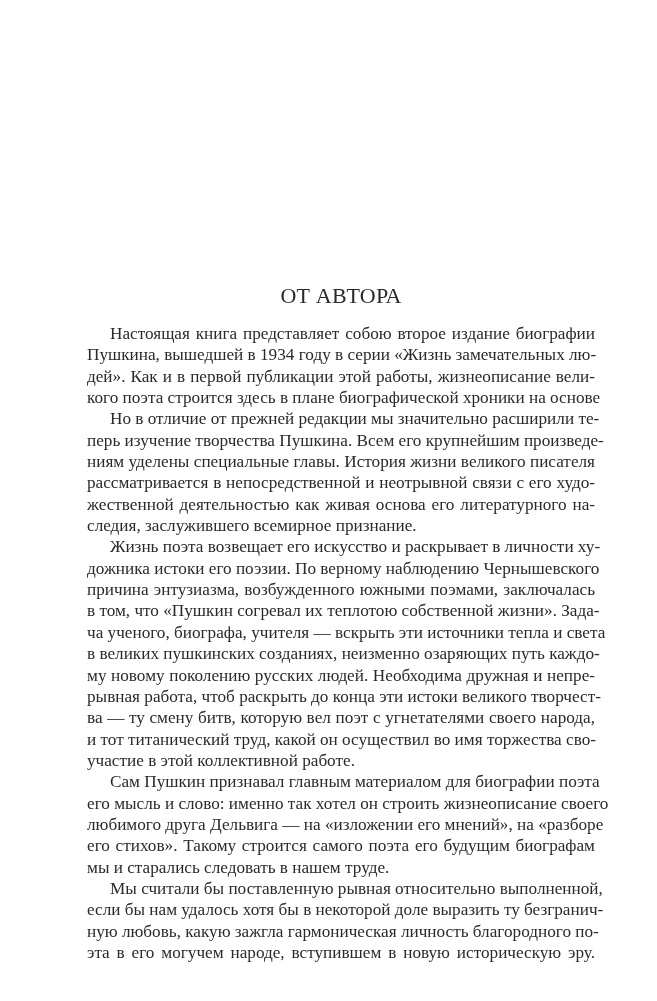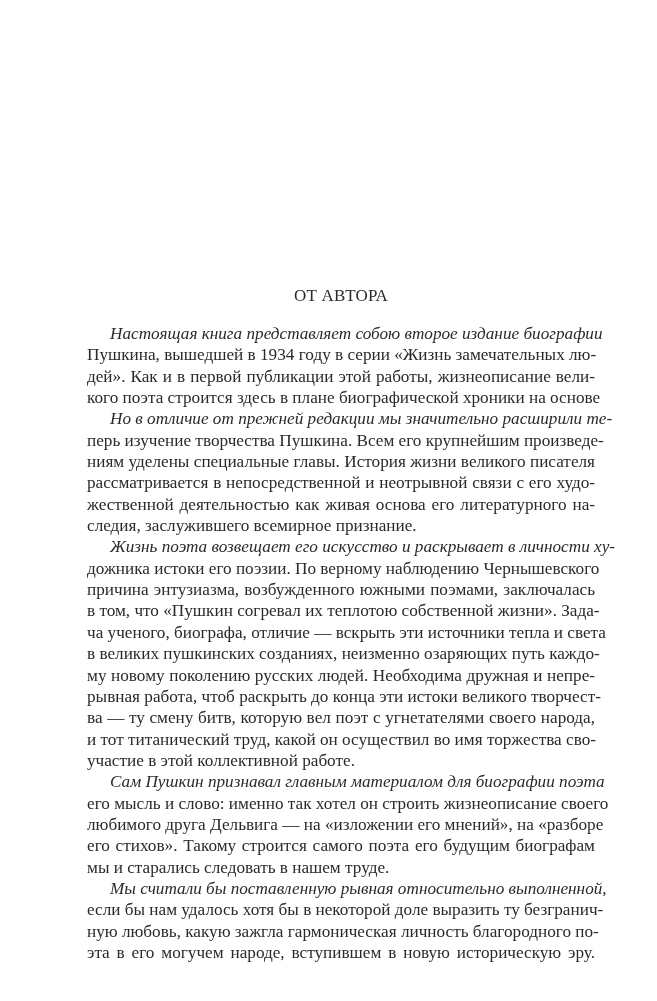--- a/index.html
+++ b/index.html
@@ -16,41 +16,40 @@
       color: #2a2a2a;
     }
     .page {
       position: absolute;
       left: 87px;
       top: 285px;
       width: 508px;
     }
     .title {
       text-align: center;
-      font-size: 17px;
+      font-size: 22px;
       letter-spacing: 0.2px;
       line-height: 22px;
       margin: 0 0 16px 0;
       font-weight: normal;
     }
     .para {
       margin: 0;
     }
     .line {
       display: block;
       font-size: 17.2px;
       line-height: 21.35px;
       height: 21.35px;
       white-space: nowrap;
       text-align: justify;
       text-align-last: justify;
     }
     .line.first {
       text-indent: 23px;
-      font-style: italic;
     }
     .line.last {
       text-align-last: left;
     }
     .line.last.full {
       text-align-last: justify;
     }
   </style>
 </head>
 <body>
@@ -72,21 +71,21 @@
     <span class="line">рассматривается в непосредственной и неотрывной связи с его худо-</span>
     <span class="line">жественной деятельностью как живая основа его литературного на-</span>
     <span class="line last">следия, заслужившего всемирное признание.</span>
   </div>
 
   <div class="para">
     <span class="line first">Жизнь поэта возвещает его искусство и раскрывает в личности ху-</span>
     <span class="line">дожника истоки его поэзии. По верному наблюдению Чернышевского</span>
     <span class="line">причина энтузиазма, возбужденного южными поэмами, заключалась</span>
     <span class="line">в том, что «Пушкин согревал их теплотою собственной жизни». Зада-</span>
-    <span class="line">ча ученого, биографа, отличие — вскрыть эти источники тепла и света</span>
+    <span class="line">ча ученого, биографа, учителя — вскрыть эти источники тепла и света</span>
     <span class="line">в великих пушкинских созданиях, неизменно озаряющих путь каждо-</span>
     <span class="line">му новому поколению русских людей. Необходима дружная и непре-</span>
     <span class="line">рывная работа, чтоб раскрыть до конца эти истоки великого творчест-</span>
     <span class="line">ва — ту смену битв, которую вел поэт с угнетателями своего народа,</span>
     <span class="line">и тот титанический труд, какой он осуществил во имя торжества сво-</span>
     <span class="line last">участие в этой коллективной работе.</span>
   </div>
 
   <div class="para">
     <span class="line first">Сам Пушкин признавал главным материалом для биографии поэта</span>

